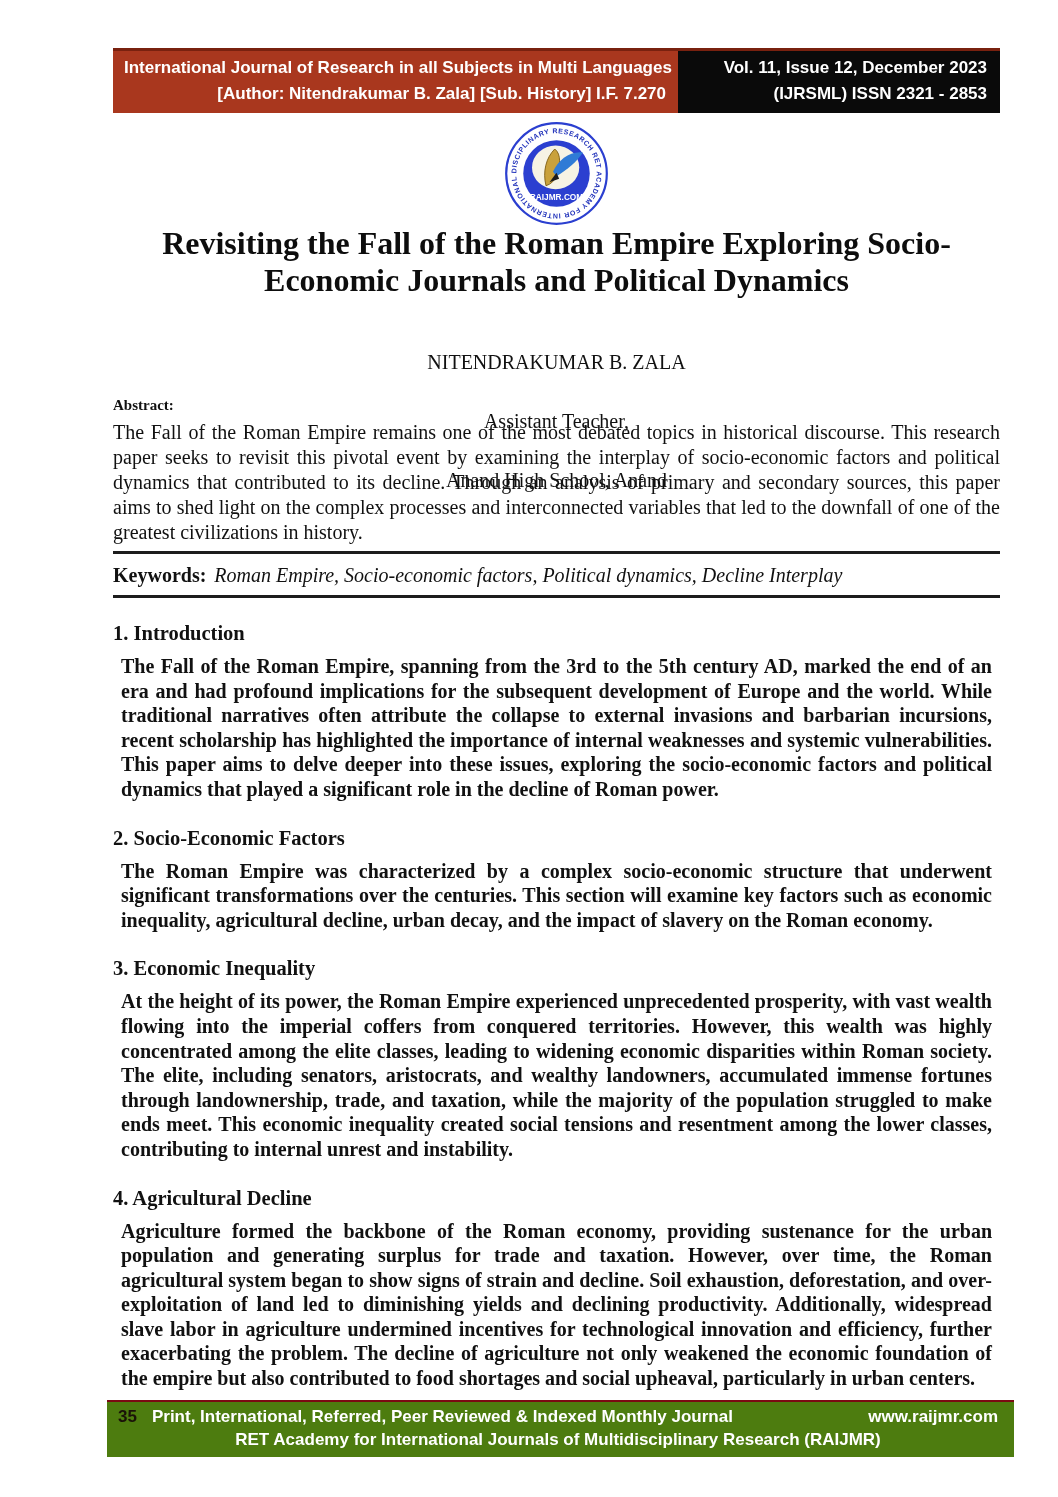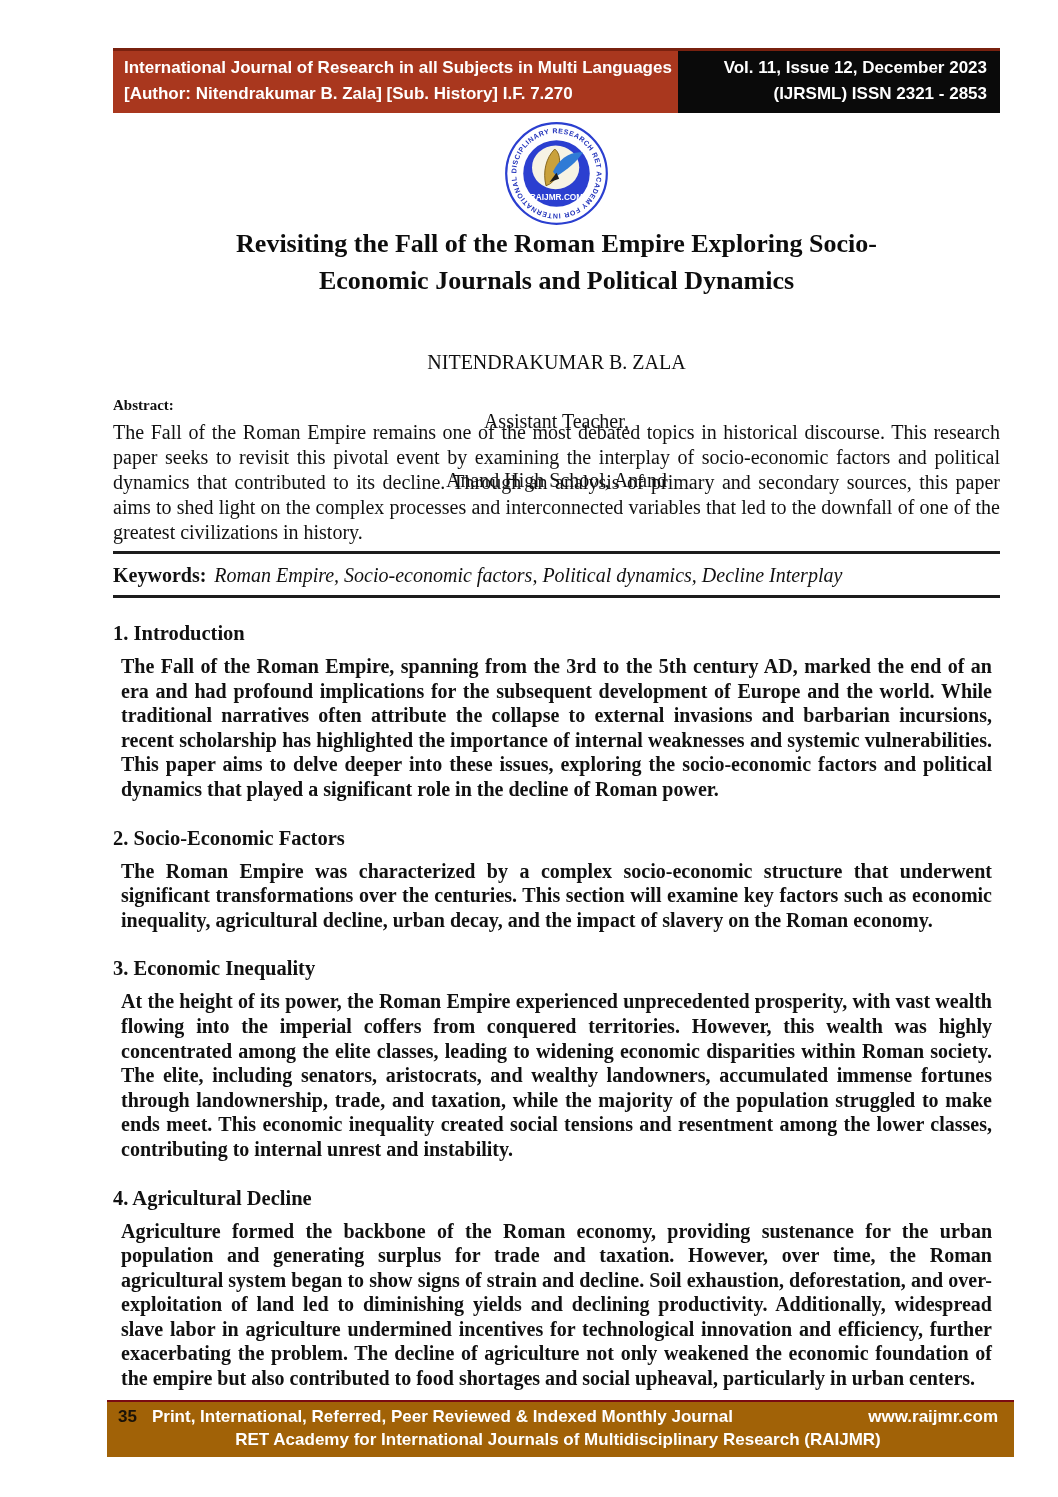--- a/index.html
+++ b/index.html
@@ -16,34 +16,34 @@
 
   
   .jheader {
     position:absolute; top:48px; left:113px; width:887px;
     display:flex;
     border-top:3px solid #79210f;
     font-family:"Liberation Sans", sans-serif;
     font-weight:bold; color:#fff; font-size:17px; line-height:26px;
   }
   .jheader-left {
-    width:565px; background:#a9371e; padding:4px 12px 6px 11px;
+    width:565px; background:#a9371e; padding:4px 12px 6px 11px;text-align:right;
   }
   .jheader-right {
     flex:1; background:#0a0a0a; text-align:right; padding:4px 13px 6px 8px;
   }
   .jheader div span { display:block; white-space:nowrap; }
 
   
   .logo-wrap { position:absolute; top:121px; left:504px; width:105px; height:105px; }
 
   
   .paper-title {
     position:absolute; top:225px; left:113px; width:887px;
-    text-align:center; font-weight:bold; font-size:26px; line-height:37px;
+    text-align:center; font-weight:bold; font-size:32px; line-height:37px;
     color:#0d0d0d;
   }
   .paper-title span { display:block; }
   .author-block {
     position:absolute; top:316px; left:113px; width:887px;
     text-align:center; font-size:20px; line-height:26px;
   }
   .author-block span { display:block;margin-top:33px; }
 
   
@@ -75,21 +75,21 @@
     font-size:20.5px; line-height:26px; margin:23px 0 0 0; font-weight:bold;
   }
   .section:first-child h2 { margin-top:0; }
   .section p {
     margin:8px; line-height:24.6px; text-align:justify;font-weight:bold;
   }
 
   
   .jfooter {
     position:absolute; top:1400px; left:107px; width:907px;
-    background:#a16207;
+    background:#4d7c0f;
     border-top:2px solid #7a0a12;
     color:#fff;
     font-family:"Liberation Sans", sans-serif;
     font-weight:bold; font-size:17px; line-height:23px;
     padding:3px 16px 6px 11px;
   }
   .jfooter-row1 { display:flex; align-items:baseline; }
   .page-num { color:#1a1208; margin-right:15px; }
   .footer-site { margin-left:auto; }
   .jfooter-row2 { text-align:center; }

